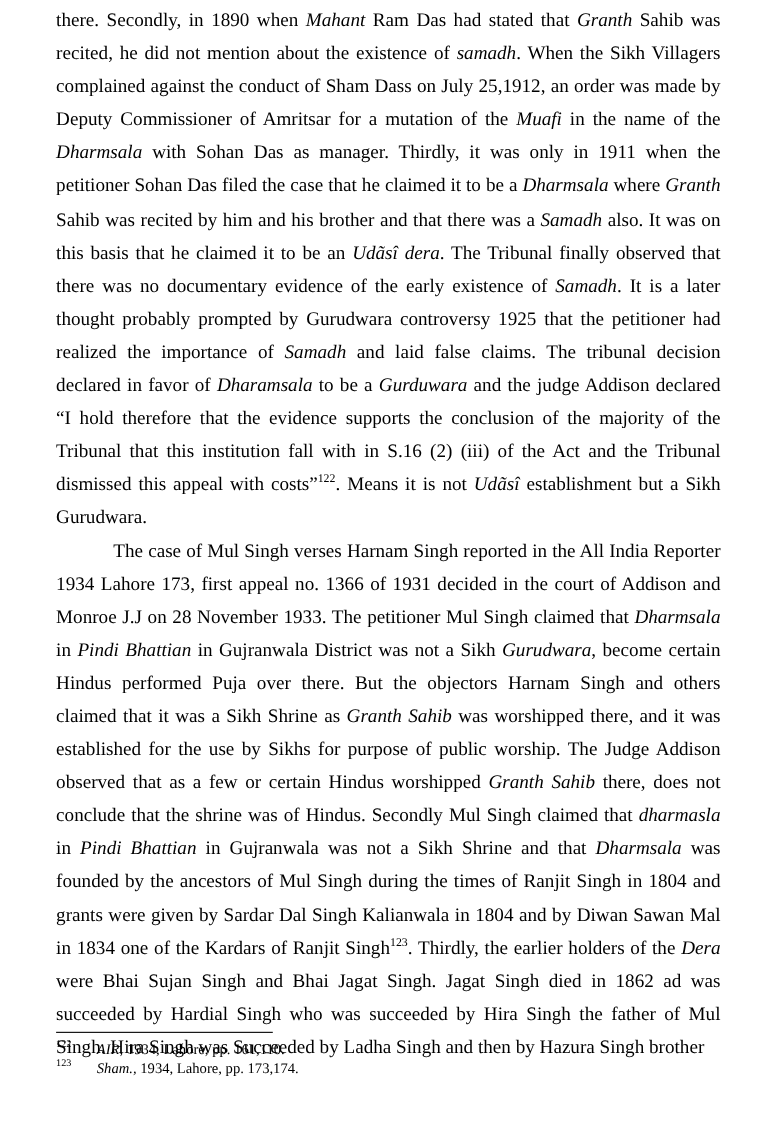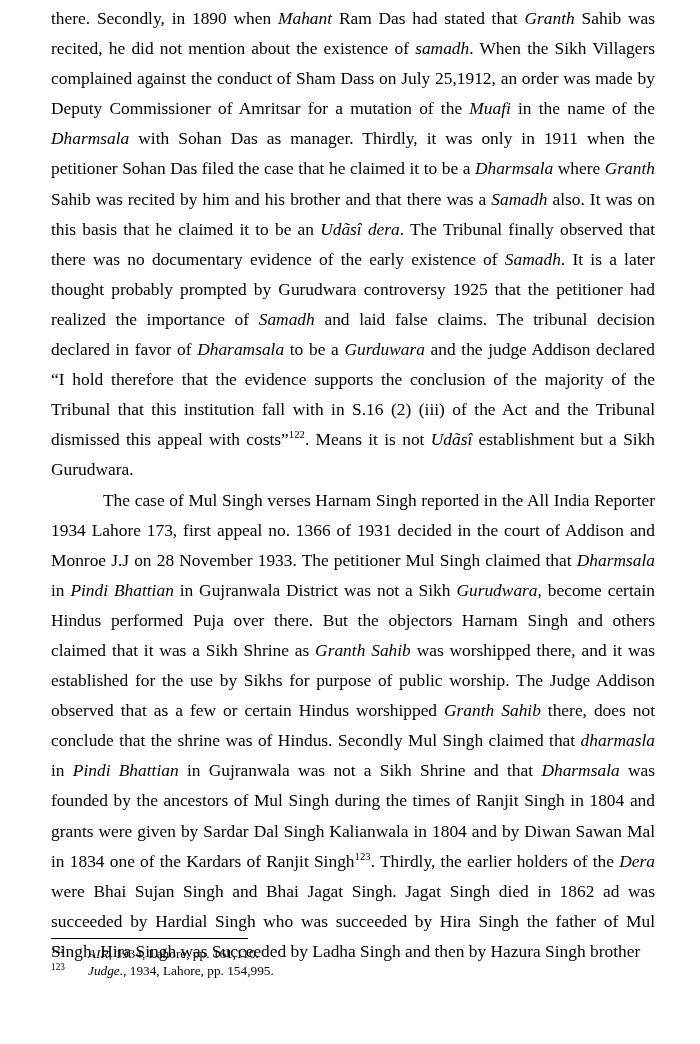--- a/index.html
+++ b/index.html
@@ -105,17 +105,17 @@
   </div>
 
   <div id="footnotes">
     <div id="fn-rule"></div>
 
     <div class="fn-line">
       <span class="fn-num">122</span><span class="fn-src">AIR,</span><span> 1934, Lahore, pp. 161,110.</span>
     </div>
 
     <div class="fn-line">
-      <span class="fn-num">123</span><span class="fn-src">Judge.,</span><span> 1934, Lahore, pp. 154,995.</span>
+      <span class="fn-num">123</span><span class="fn-src">Sham.,</span><span> 1934, Lahore, pp. 173,174.</span>
     </div>
   </div>
 
 </div>
 
 </body></html>

